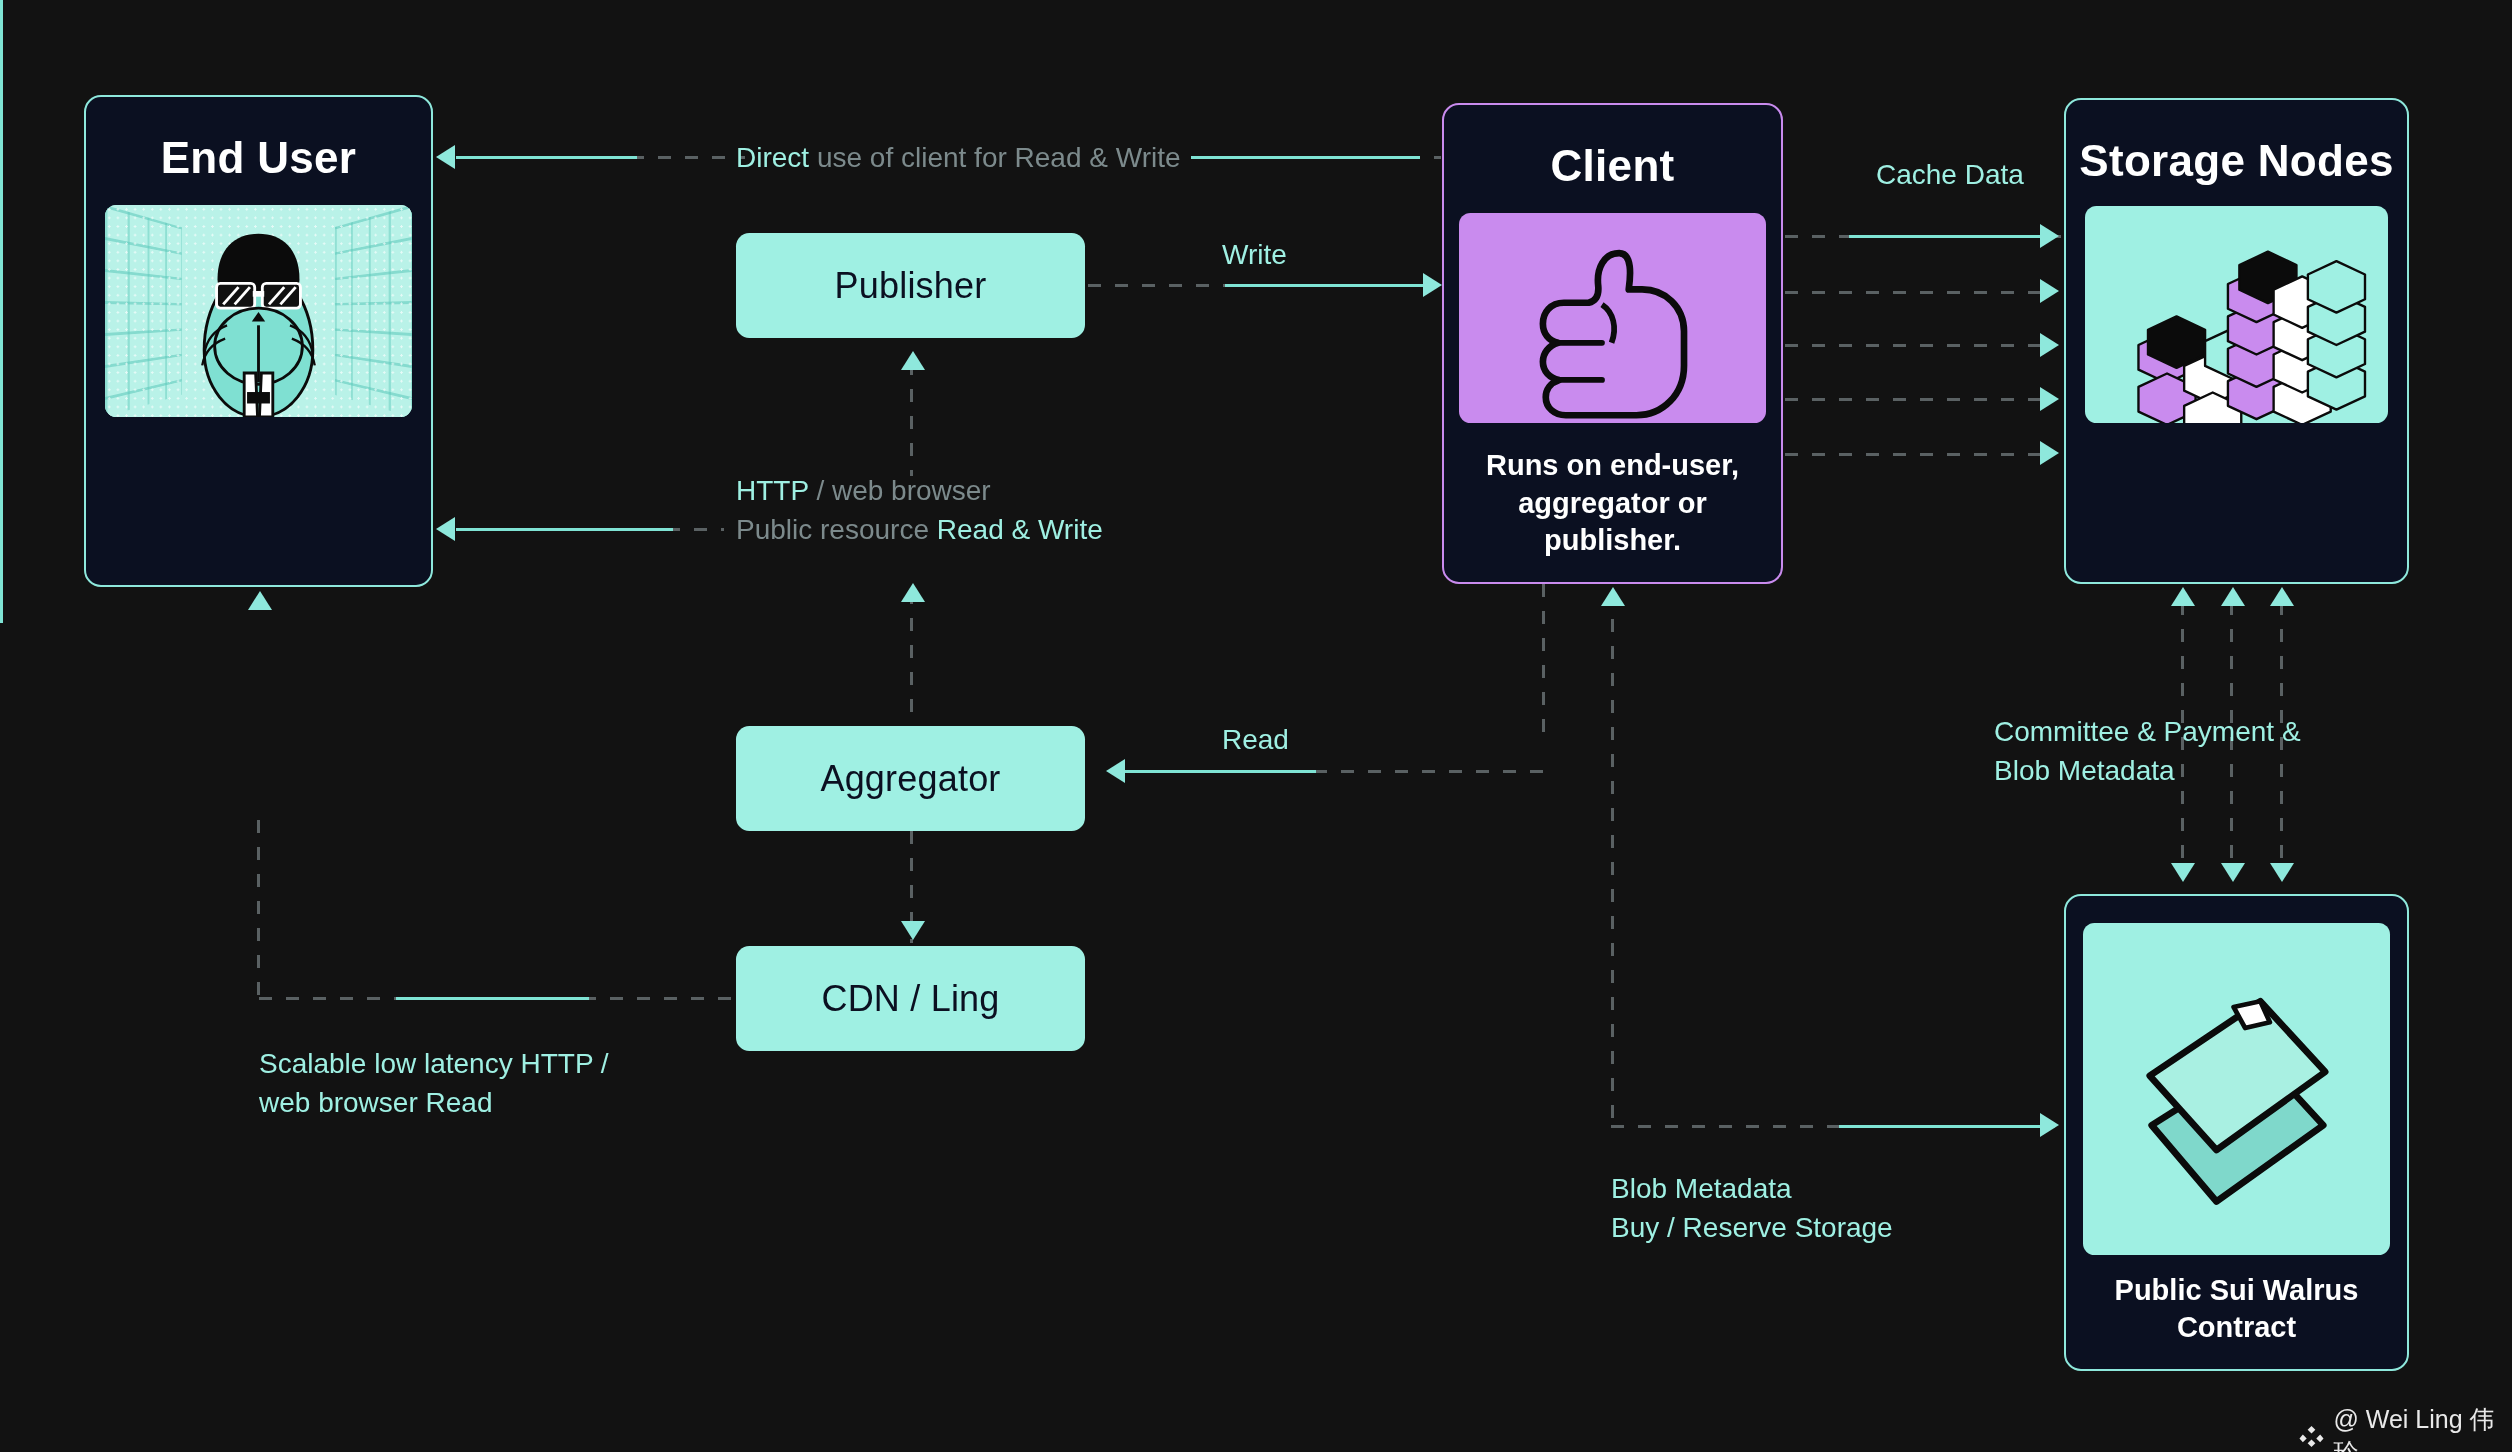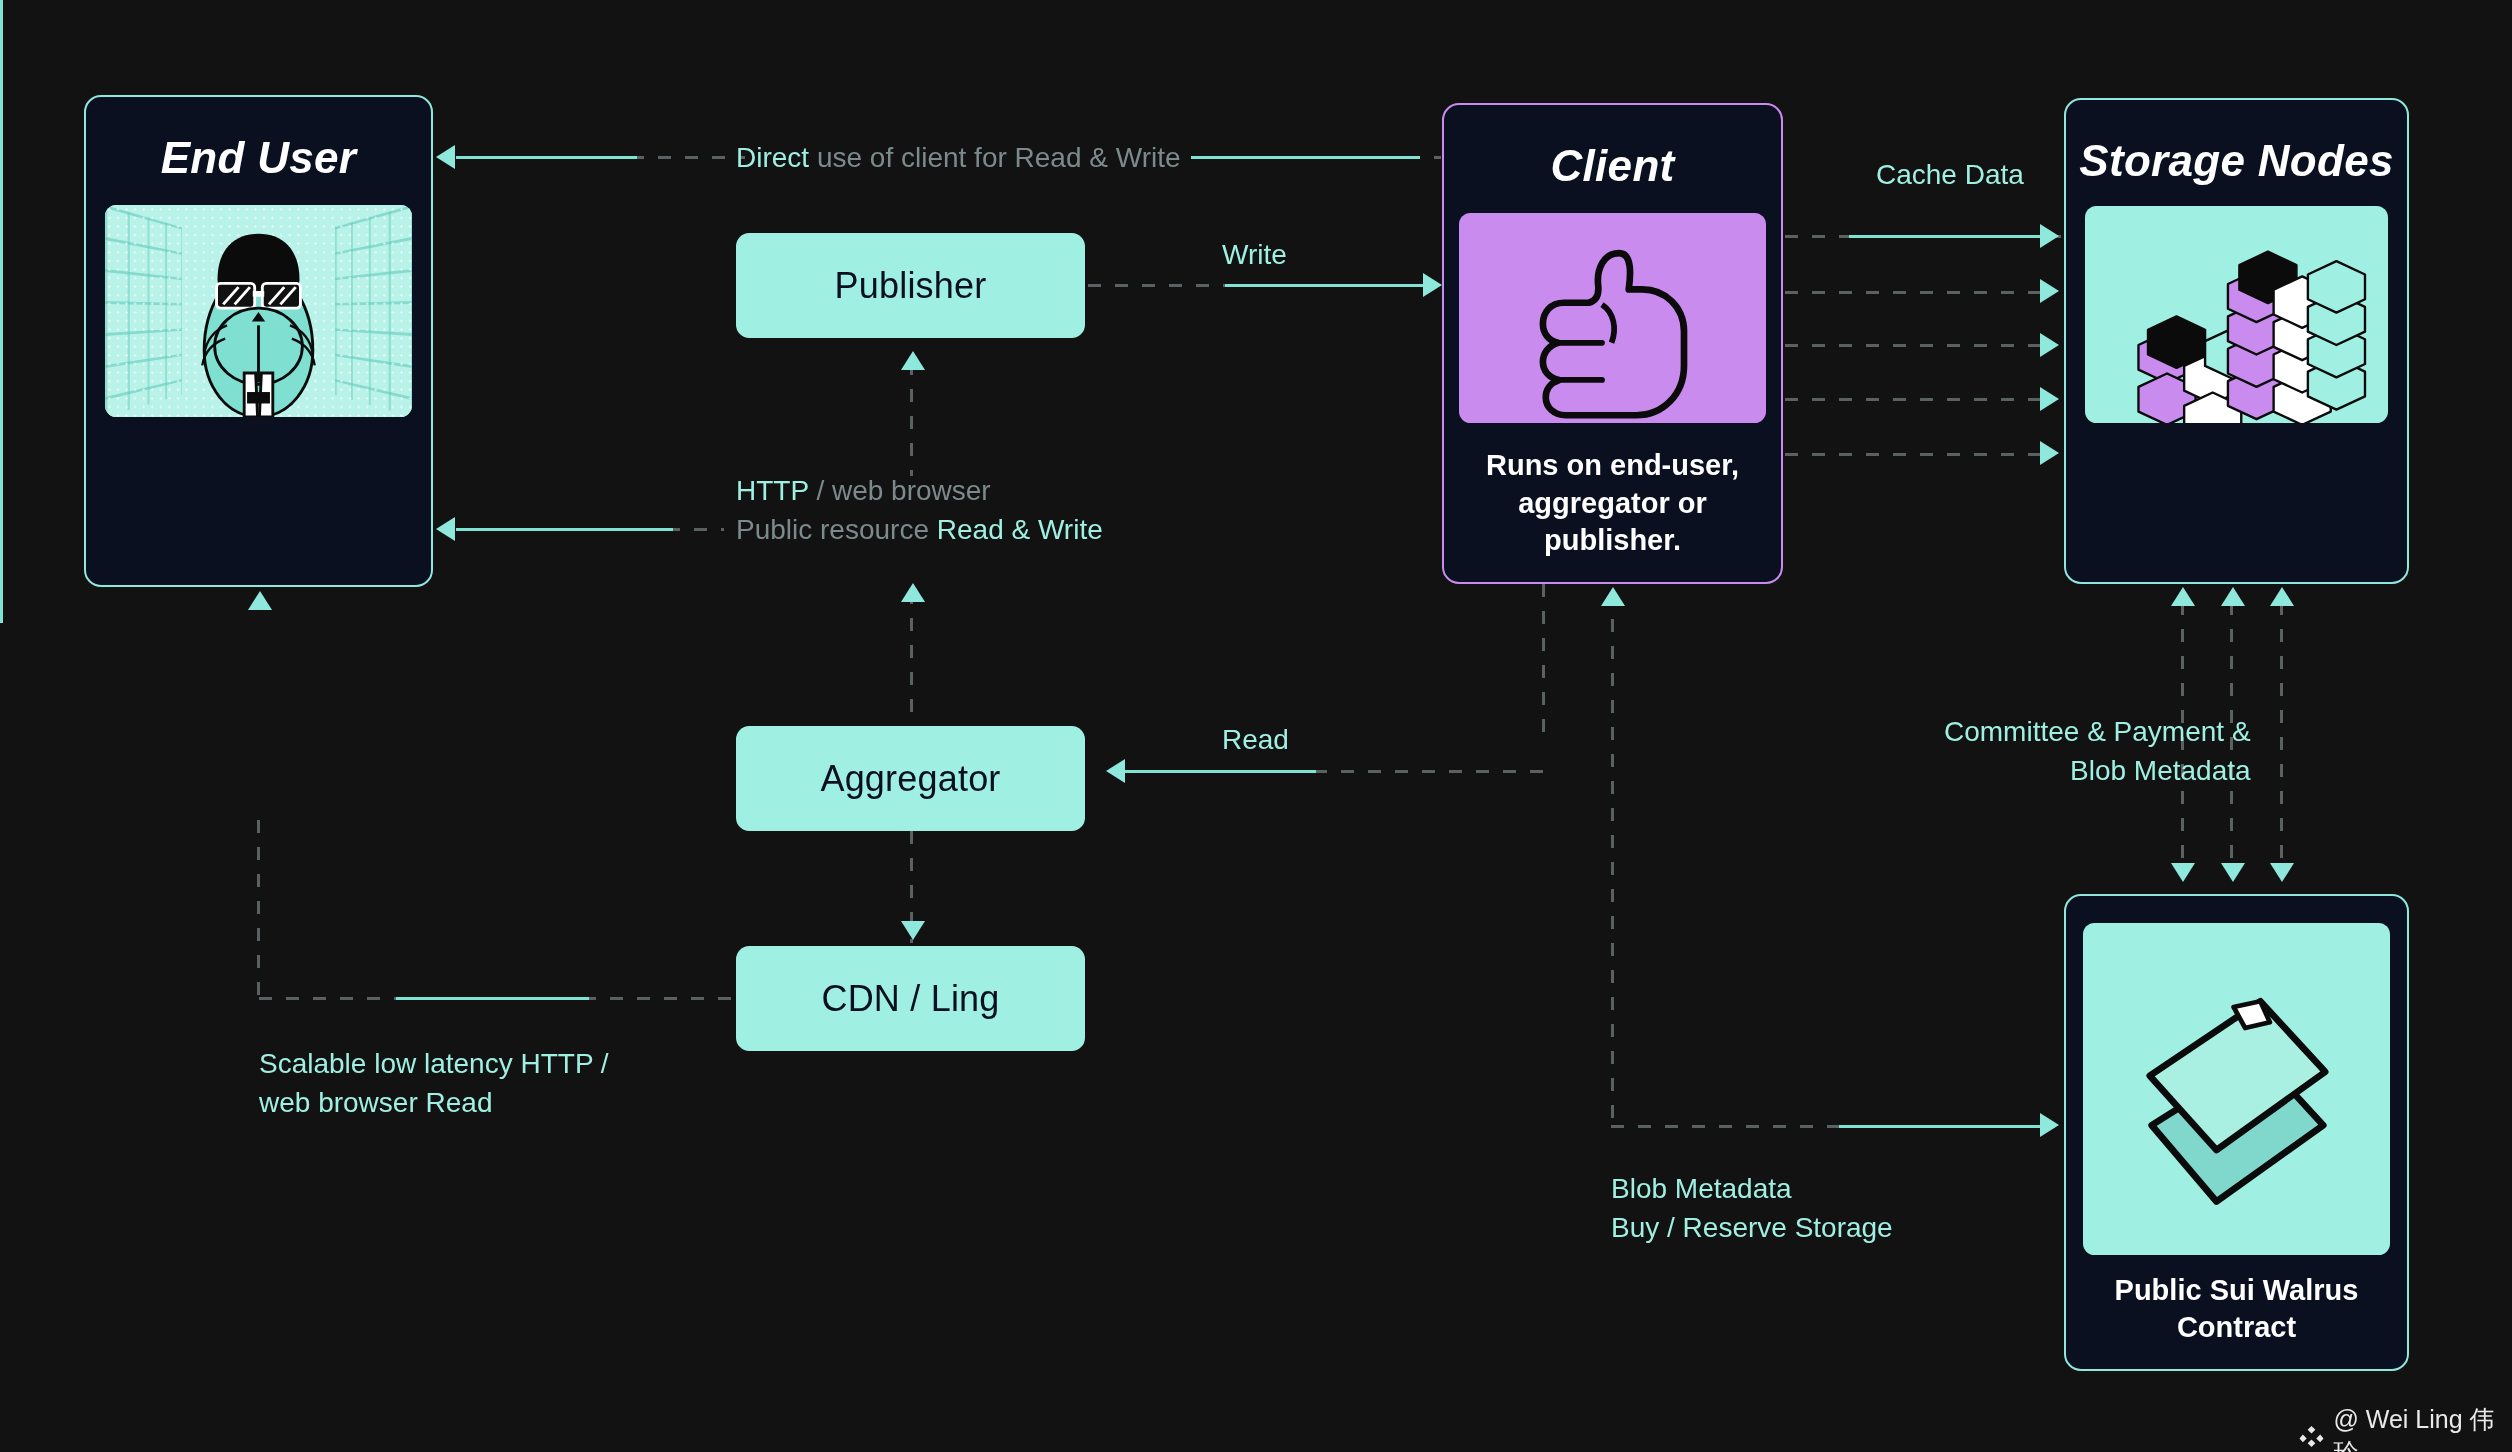--- a/index.html
+++ b/index.html
@@ -27,21 +27,20 @@
   }
   .card.teal{border:2.9px solid #8ee8dc;}
   .card.purple{border:2.9px solid #c98bee;}
   .card-title{
     color:#ffffff;
     font-weight:700;
     font-size:44px;
     letter-spacing:0.3px;
     text-align:center;
     line-height:1.12;
-    font-style:italic;
   }
   .card-caption{
     color:#ffffff;
     font-weight:700;
     font-size:29px;
     line-height:1.28;
     text-align:center;
   }
   .art{
     border-radius:11.4px;
@@ -361,21 +360,21 @@
   <div class="arrow down" style="left:2171px; top:863px;"></div>
 
   <div class="vline dash-v" style="left:2230px; top:602px; width:2.9px; height:265px;"></div>
   <div class="arrow up" style="left:2221px; top:587px;"></div>
   <div class="arrow down" style="left:2221px; top:863px;"></div>
 
   <div class="vline dash-v" style="left:2280px; top:602px; width:2.9px; height:265px;"></div>
   <div class="arrow up" style="left:2270px; top:587px;"></div>
   <div class="arrow down" style="left:2270px; top:863px;"></div>
 
-  <div class="lbl" style="left:1944px; top:713px;text-align:right;">
+  <div class="lbl" style="left:1994px; top:713px;">
     <div class="t">Committee &amp; Payment &amp;</div>
     <div class="t">Blob Metadata</div>
   </div>
 
   <div class="vline dash-v" style="left:1611px; top:619px; width:2.9px; height:505px;"></div>
   <div class="solid-v" style="left:1611px; top:602px; height:107px;"></div>
   <div class="arrow up" style="left:1601px; top:587px;"></div>
   <div class="hline dash-h" style="left:1611px; top:1125px; width:444px;"></div>
   <div class="hline solid-h" style="left:1839px; top:1125px; width:202px;"></div>
   <div class="arrow right" style="left:2040px; top:1113px;"></div>

